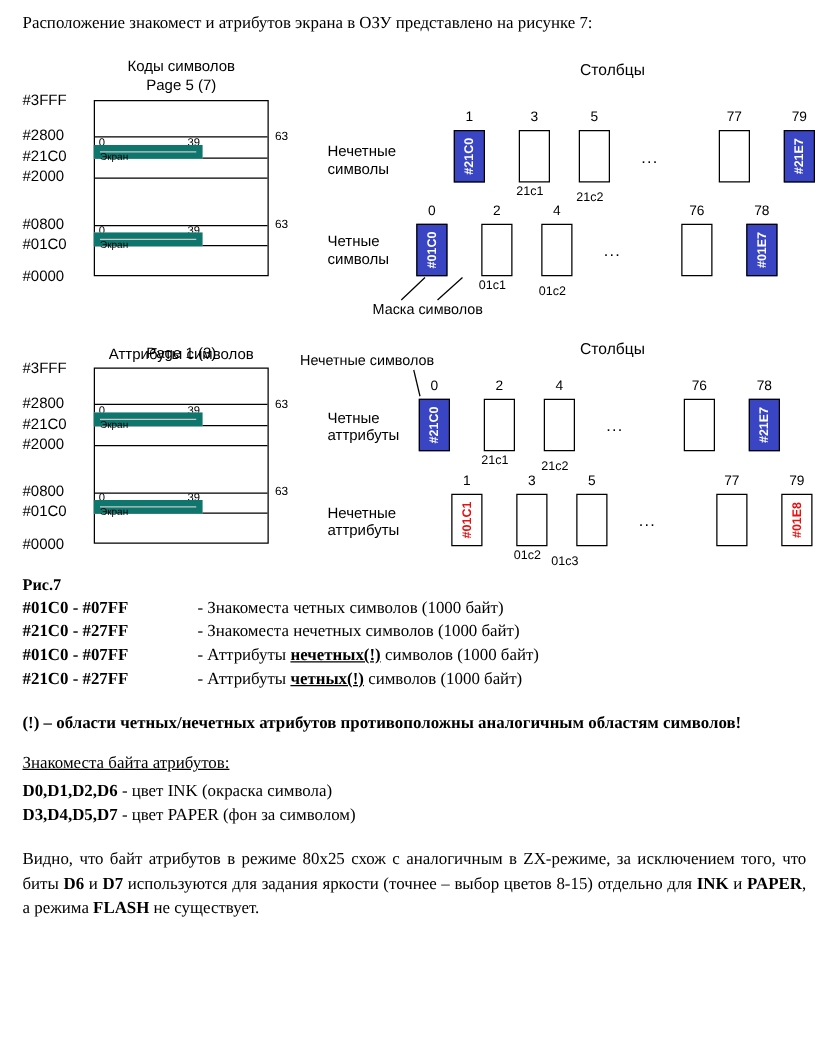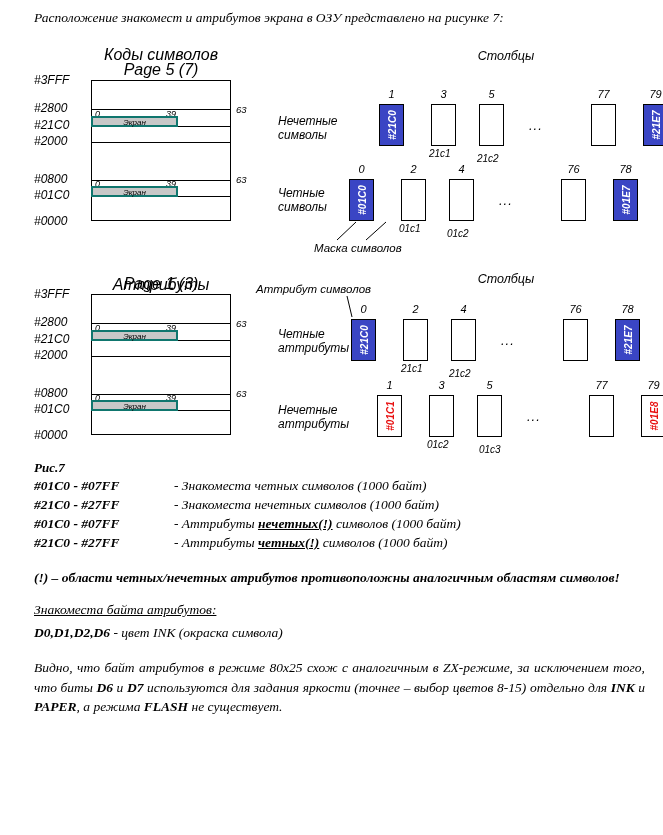--- a/index.html
+++ b/index.html
@@ -1,34 +1,34 @@
 <!DOCTYPE html>
 <html style="--accent-blue: #3a45c4; --accent-red: #e81010; --screen-gray: #c8c8c8;"><head>
 <meta charset="utf-8">
 <style>
   * { box-sizing: border-box; }
   html, body { margin: 0; padding: 0; background: #fff; }
   body { width: 663px; font-family: "Liberation Serif", serif; color: #000; }
-  .page { width: 663px; min-height: 835px; padding: 10px 18px 10px 34px; font-style: italic; }
+  .page { width: 663px; min-height: 835px; padding: 10px 18px 10px 18px; }
 
   .intro { font-size: 13.5px; margin: 0; }
 
   
   .figure { position: relative; height: 420px; margin-top: 8px;
             font-family: "Liberation Sans", sans-serif; font-size: 11px; }
   .abs { position: absolute; }
   .overlay { position: absolute; left: 0; top: 0; pointer-events: none; }
 
-  .mm-title { font-size: 16px; text-align: center; }
+  .mm-title { font-size: 12px; text-align: center; }
   .mm-box { border: 1px solid #000; background: #fff; }
   .mm-line { position: absolute; left: 0; right: 0; height: 0; border-top: 1px solid #000; }
   .mm-num { position: absolute; font-size: 9px; line-height: 9px; }
   .screen-bar { position: absolute; background: var(--screen-gray, #c8c8c8);
-                border: 2px solid #0f766e; font-size: 8px; line-height: 8px;
-                text-align: center; padding-top: 1px; }
+                border: 5px solid #0f766e; font-size: 8px; line-height: 8px;
+                padding-top: 1px; }
   .addr { left: 0; width: 54px; font-size: 12px; line-height: 12px; }
   .mm-63 { font-size: 9.5px; }
 
   .cols-title { width: 120px; text-align: center; font-size: 12.5px; }
   .side-label { font-size: 12px; line-height: 14px; }
 
   .colrow { position: absolute; width: 292px; height: 80px; }
   .cnum { position: absolute; top: 0; width: 25px; text-align: center; font-size: 11px; line-height: 12px; }
   .cbox { position: absolute; top: 16px; width: 25px; height: 42px;
           border: 1px solid #000; background: #fff; }
@@ -169,21 +169,21 @@
       <div class="cbox" style="left:212px;"></div>
       <div class="cbox fill-blue" style="left:264px;">
           <span class="vtext">#01E7</span>
         </div>
       <div class="csub" style="left:50px; top:60px;">01c1</div>
       <div class="csub" style="left:98px; top:65px;">01c2</div>
     </div>
 
     <div class="abs pointer-label" style="left:280px; top:208px;">Маска символов</div>
 
-    <div class="abs pointer-label" style="left:222px; top:249px;">Аттрибут символов</div>
+    <div class="abs pointer-label" style="left:222px; top:249px;">Нечетные символов</div>
     <div class="abs cols-title" style="left:412px; top:238px;">Столбцы</div>
 
     <div class="abs side-label" style="left:244px; top:293px;">
       <div>Четные</div>
       <div>аттрибуты</div>
     </div>
     <div class="colrow" style="left:317px; top:269px;">
       <div class="cnum" style="left:0;">0</div>
       <div class="cnum" style="left:52px;">2</div>
       <div class="cnum" style="left:100px;">4</div>
@@ -217,21 +217,21 @@
           <span class="vtext">#01C1</span>
         </div>
       <div class="cbox" style="left:52px;"></div>
       <div class="cbox" style="left:100px;"></div>
       <div class="cdots">...</div>
       <div class="cbox" style="left:212px;"></div>
       <div class="cbox text-red" style="left:264px;">
           <span class="vtext">#01E8</span>
         </div>
       <div class="csub" style="left:50px; top:60px;">01c2</div>
-      <div class="csub" style="left:102px; top:65px;">01c3</div>
+      <div class="csub" style="left:80px; top:65px;">01c3</div>
     </div>
 
   </div>
 
   <p class="fig-caption">Рис.7</p>
 
   <div>
     <div class="addr-row">
       <span class="range">#01C0 - #07FF</span>
       <span class="desc"><span>- Знакоместа четных символов (1000 байт)</span></span>
@@ -251,17 +251,18 @@
       <span class="range">#21C0 - #27FF</span>
       <span class="desc"><span>- Аттрибуты </span><span style="font-weight: bold; text-decoration: underline;">четных(!)</span><span> символов (1000 байт)</span></span>
     </div>
   </div>
 
   <p class="note-bold">(!) – области четных/нечетных атрибутов противоположны аналогичным областям символов!</p>
 
   <div>
     <div class="sec-heading">Знакоместа байта атрибутов:</div>
     <div class="attr-line"><span style="font-weight: bold;">D0,D1,D2,D6</span><span> - цвет INK (окраска символа)</span></div>
+    <div class="attr-line"><span style="font-weight: bold;">D3,D4,D5,D7</span><span> - цвет PAPER (фон за символом)</span></div>
   </div>
 
   <p class="closing"><span>Видно, что байт атрибутов в режиме 80x25 схож с аналогичным в ZX-режиме, за исключением того, что биты </span><span style="font-weight: bold;">D6</span><span> и </span><span style="font-weight: bold;">D7</span><span> используются для задания яркости (точнее – выбор цветов 8-15) отдельно для </span><span style="font-weight: bold;">INK</span><span> и </span><span style="font-weight: bold;">PAPER</span><span>, а режима </span><span style="font-weight: bold;">FLASH</span><span> не существует.</span></p>
 
 </div>
 
 </body></html>

